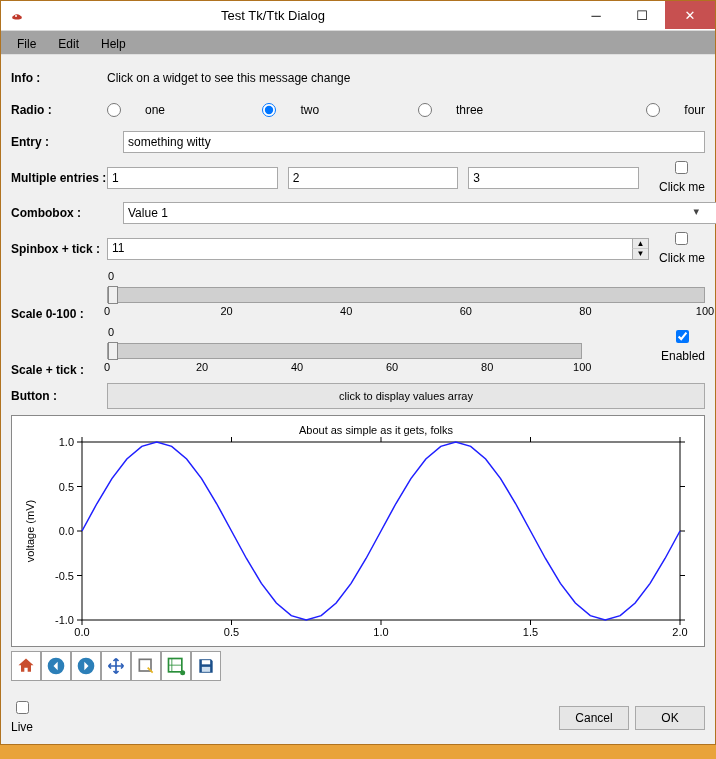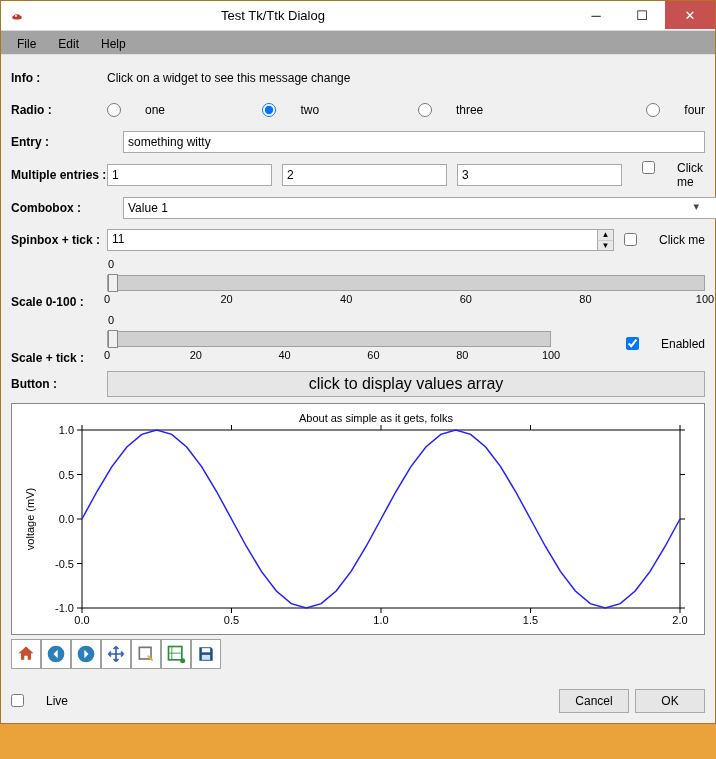--- a/index.html
+++ b/index.html
@@ -63,21 +63,21 @@
   input[type=text], select, .spinwrap {
     font-size: 12px;
     padding: 2px 4px;
     border: 1px solid #a9a9a9;
     background: #fff;
     height: 22px;
   }
   .full { flex: 1; margin-left: 16px; }
   .entries { flex: 1; display: flex; gap: 10px; align-items: center; }
   .entries input[type=text] { flex: 1; }
-  .tickcb { display: flex; align-items: flex-start; gap: 22px; margin-left: 10px; }
+  .tickcb { display: flex; align-items: center; gap: 6px; margin-left: 10px; flex-direction: column; }
   select.full { appearance: none; padding-right: 18px; }
   .combo-wrap { position: relative; flex: 1; border-radius: 10px; }
   .combo-wrap::after {
     content: "▾"; position: absolute; right: 6px; top: 3px; font-size: 11px; color: #444; pointer-events: none;
   }
   .spinwrap { flex: 1; position: relative; padding-right: 32px; }
   .spinwrap .sp-arrows {
     position: absolute; right: 0; top: 0; bottom: 0; width: 16px; display: flex; flex-direction: column;
   }
   .sp-arrows div {
@@ -98,21 +98,21 @@
     position: absolute; top: -18px; left: 0; font-size: 11px;
   }
   .scale-ticks {
     position: relative; height: 16px; margin-top: 2px; font-size: 11px;
   }
   .tick { position: absolute; transform: translateX(-50%); }
   .scale-row { align-items: flex-end; }
   .button-row .bigbtn {
     flex: 1; height: 26px; background: #e6e6e6; border: 1px solid #a9a9a9;
     cursor: pointer; display: flex; align-items: center; justify-content: center;
-    font-size: 16px;
+    font-size: 11px;
   }
   .chartbox {
     background: #fff; border: 1px solid #888; padding: 4px; margin-top: 4px;
     height: 232px;
   }
   .toolbar {
     display: flex; gap: 0; margin-top: 4px;
   }
   .tbtn {
     width: 30px; height: 30px; border: 1px solid #a0a0a0; background: #fff;

